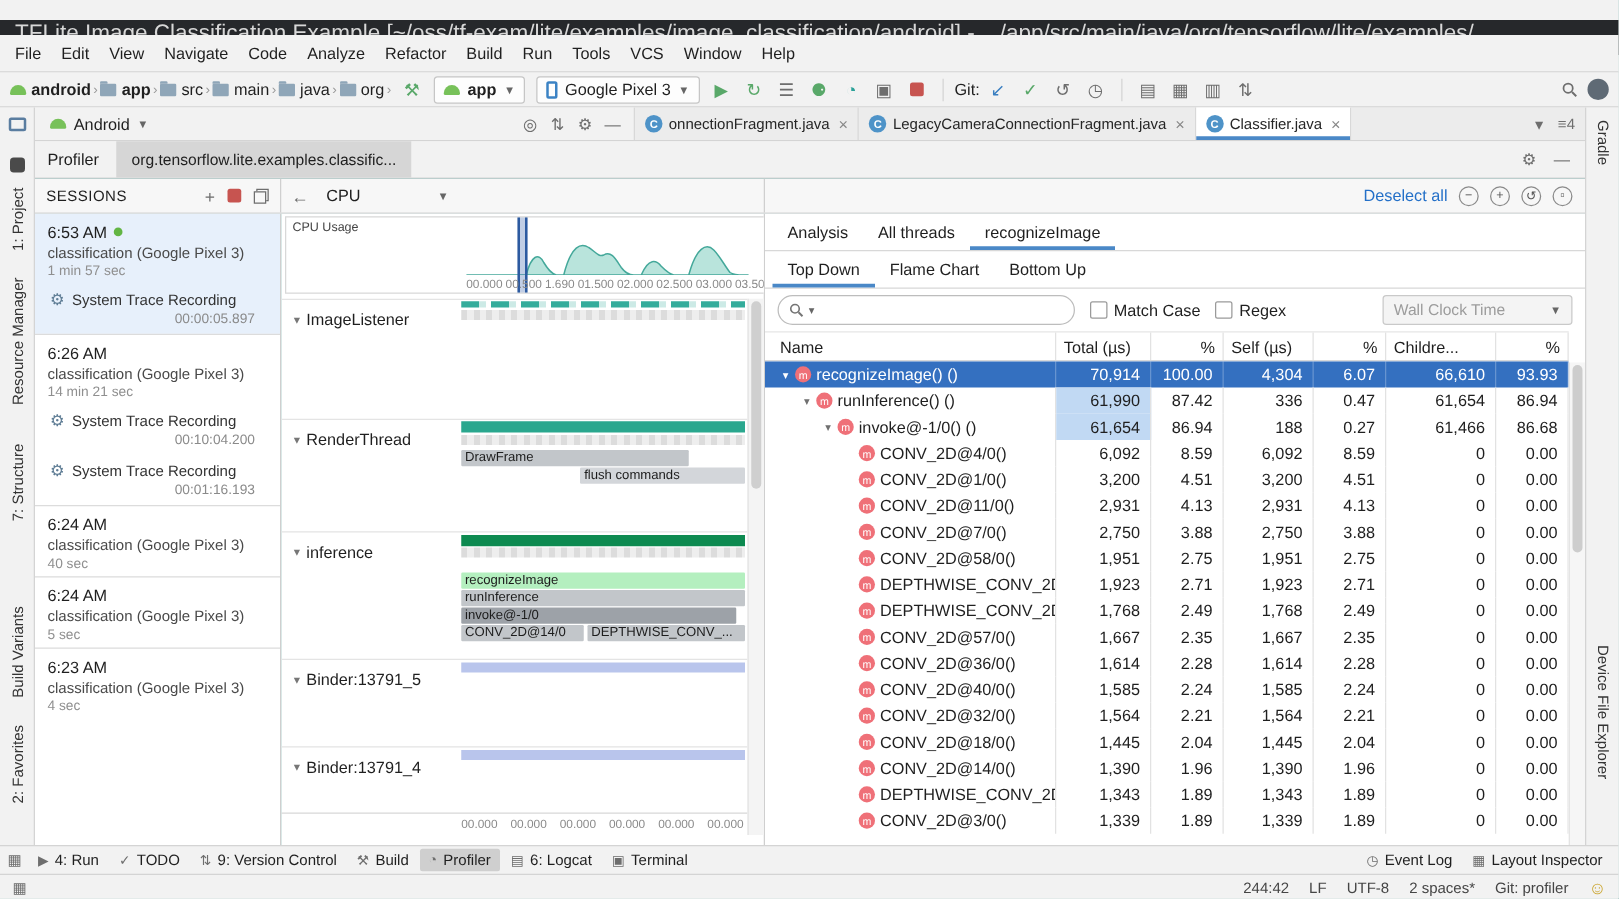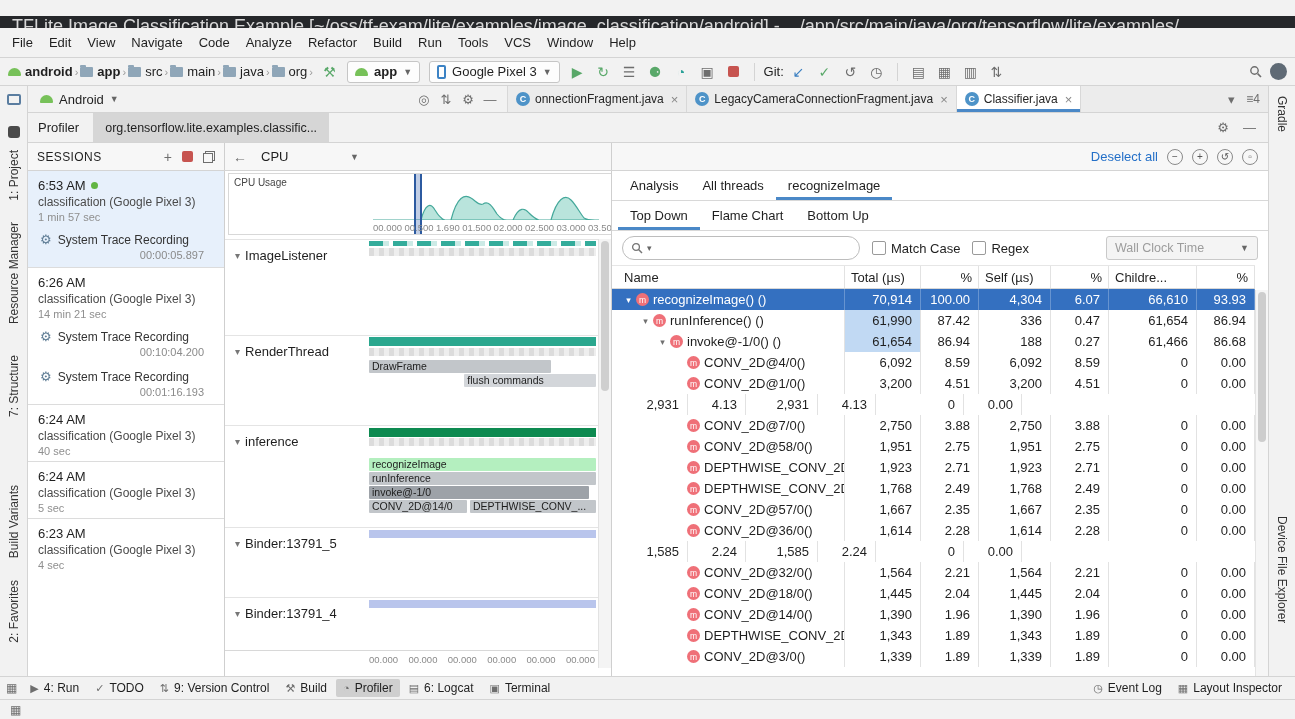--- a/index.html
+++ b/index.html
@@ -596,20 +596,25 @@
                   <span class="nm">CONV_2D@1/0()</span>
                 </div>
                 <div class="cell v c-num">3,200</div>
                 <div class="cell v c-pct">4.51</div>
                 <div class="cell v c-self">3,200</div>
                 <div class="cell v c-pct">4.51</div>
                 <div class="cell v c-child">0</div>
                 <div class="cell v c-pct">0.00</div>
               </div>
               <div class="t-row">
+                <div class="cell c-name" style="padding-left: 61px;">
+                  <span class="expander"></span>
+                  <span class="m-icon"></span>
+                  <span class="nm">CONV_2D@11/0()</span>
+                </div>
                 <div class="cell v c-num">2,931</div>
                 <div class="cell v c-pct">4.13</div>
                 <div class="cell v c-self">2,931</div>
                 <div class="cell v c-pct">4.13</div>
                 <div class="cell v c-child">0</div>
                 <div class="cell v c-pct">0.00</div>
               </div>
               <div class="t-row">
                 <div class="cell c-name" style="padding-left: 61px;">
                   <span class="expander"></span>
@@ -682,20 +687,25 @@
                   <span class="nm">CONV_2D@36/0()</span>
                 </div>
                 <div class="cell v c-num">1,614</div>
                 <div class="cell v c-pct">2.28</div>
                 <div class="cell v c-self">1,614</div>
                 <div class="cell v c-pct">2.28</div>
                 <div class="cell v c-child">0</div>
                 <div class="cell v c-pct">0.00</div>
               </div>
               <div class="t-row">
+                <div class="cell c-name" style="padding-left: 61px;">
+                  <span class="expander"></span>
+                  <span class="m-icon"></span>
+                  <span class="nm">CONV_2D@40/0()</span>
+                </div>
                 <div class="cell v c-num">1,585</div>
                 <div class="cell v c-pct">2.24</div>
                 <div class="cell v c-self">1,585</div>
                 <div class="cell v c-pct">2.24</div>
                 <div class="cell v c-child">0</div>
                 <div class="cell v c-pct">0.00</div>
               </div>
               <div class="t-row">
                 <div class="cell c-name" style="padding-left: 61px;">
                   <span class="expander"></span>
@@ -810,15 +820,23 @@
         </div>
         <div class="bitem">
           <span class="bicon">▦</span>
           <span>Layout Inspector</span>
         </div>
       </span>
   </div>
 
   <div class="statusbar">
     <span class="grid-ic">▦</span>
+    <span class="right">
+      <span>244:42</span>
+      <span>LF</span>
+      <span>UTF-8</span>
+      <span>2 spaces*</span>
+      <span>Git: profiler</span>
+      <span class="smiley">☺</span>
+    </span>
   </div>
 
 </div>
 
 </body></html>

